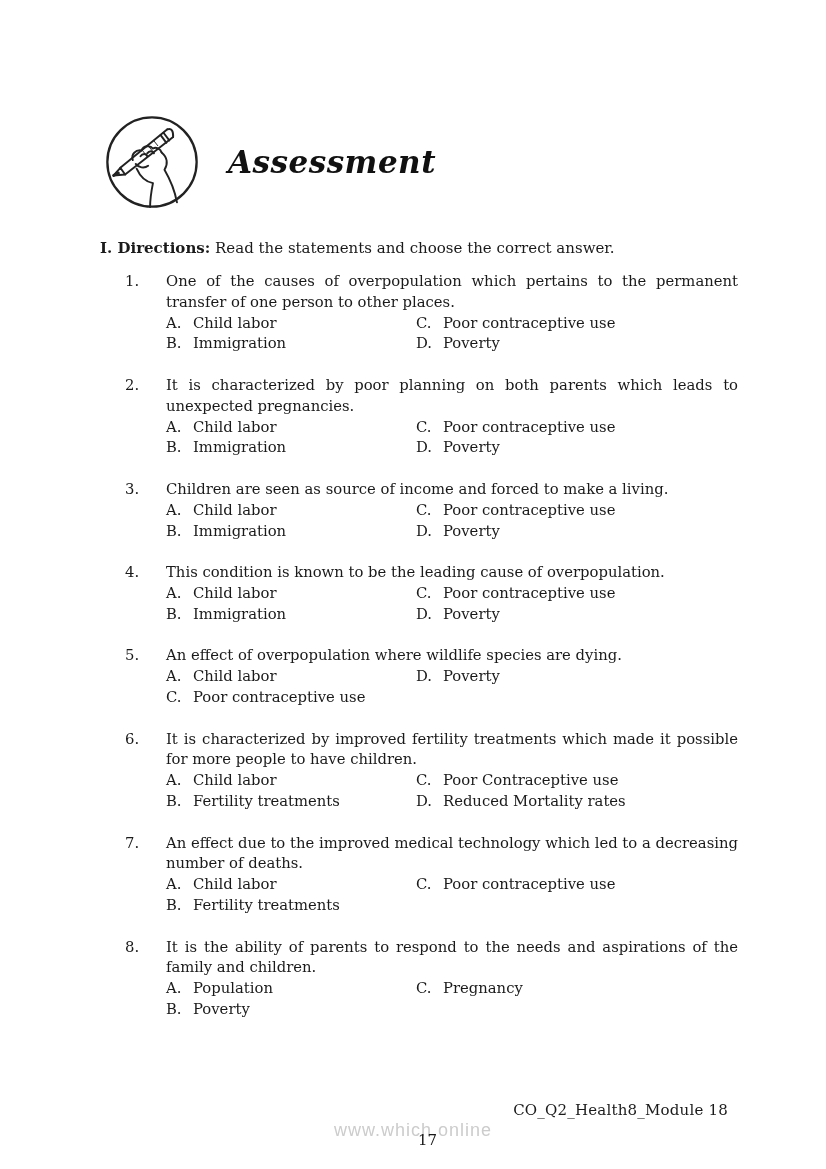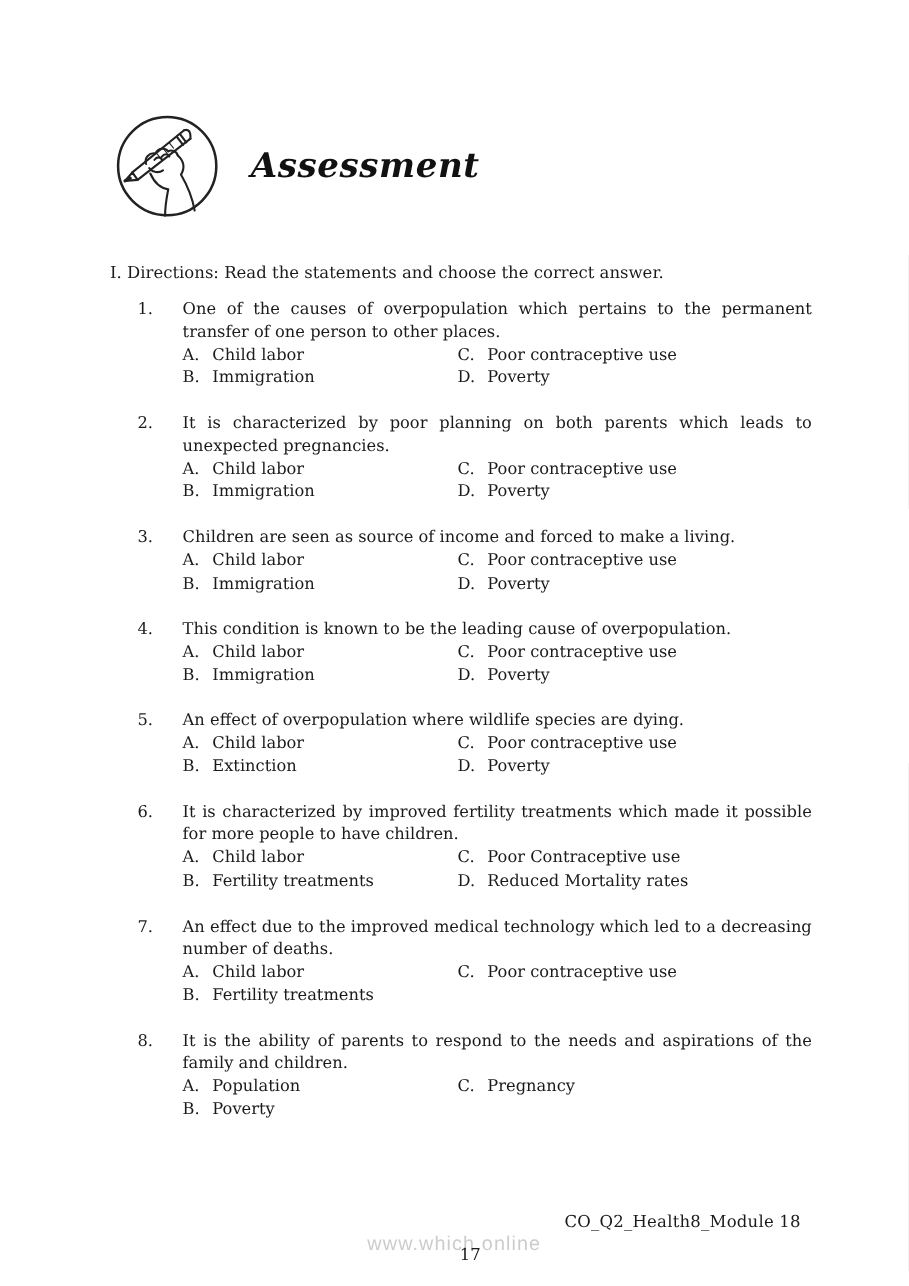--- a/index.html
+++ b/index.html
@@ -12,21 +12,21 @@
     background: #ffffff;
     font-family: "DejaVu Serif", serif;
     color: #1a1a1a;
     overflow: hidden;
   }
 
   
   .assessment-header {
     position: absolute;
     left: 104px;
-    top: 103px;
+    top: 114px;
     display: flex;
     align-items: center;
   }
   .icon-circle { width: 96px; height: 96px; flex: 0 0 96px; }
   .icon-circle svg { width: 100%; height: 100%; display: block; }
   .page-title {
     margin: 0 0 0 28px;
     font-size: 31px;
     font-weight: bold;
     font-style: italic;
@@ -37,21 +37,21 @@
   
   .directions {
     position: absolute;
     left: 100px;
     top: 238px;
     width: 645px;
     margin: 0;
     font-size: 15px;
     line-height: 20px;
   }
-  .directions .dir-label { font-weight: normal; }
+  .directions .dir-label { font-weight: bold; }
 
   
   .questions {
     position: absolute;
     left: 125px;
     top: 271px;
     width: 613px;
     margin: 0;
     padding: 0;
     list-style: none;
@@ -219,23 +219,20 @@
 
   <li class="question">
     <span class="q-num">5.</span>
     <div class="q-body">
       <div class="q-text">An effect of overpopulation where wildlife species are dying.</div>
       <div class="options">
         <div class="option">
           <span class="opt-label">A.</span><span class="opt-text">Child labor</span>
         </div>
         <div class="option">
-          <span class="opt-label">B.</span><span class="opt-text">Extinction</span>
-        </div>
-        <div class="option">
           <span class="opt-label">C.</span><span class="opt-text">Poor contraceptive use</span>
         </div>
         <div class="option">
           <span class="opt-label">D.</span><span class="opt-text">Poverty</span>
         </div>
       </div>
     </div>
   </li>
 
   <li class="question">

